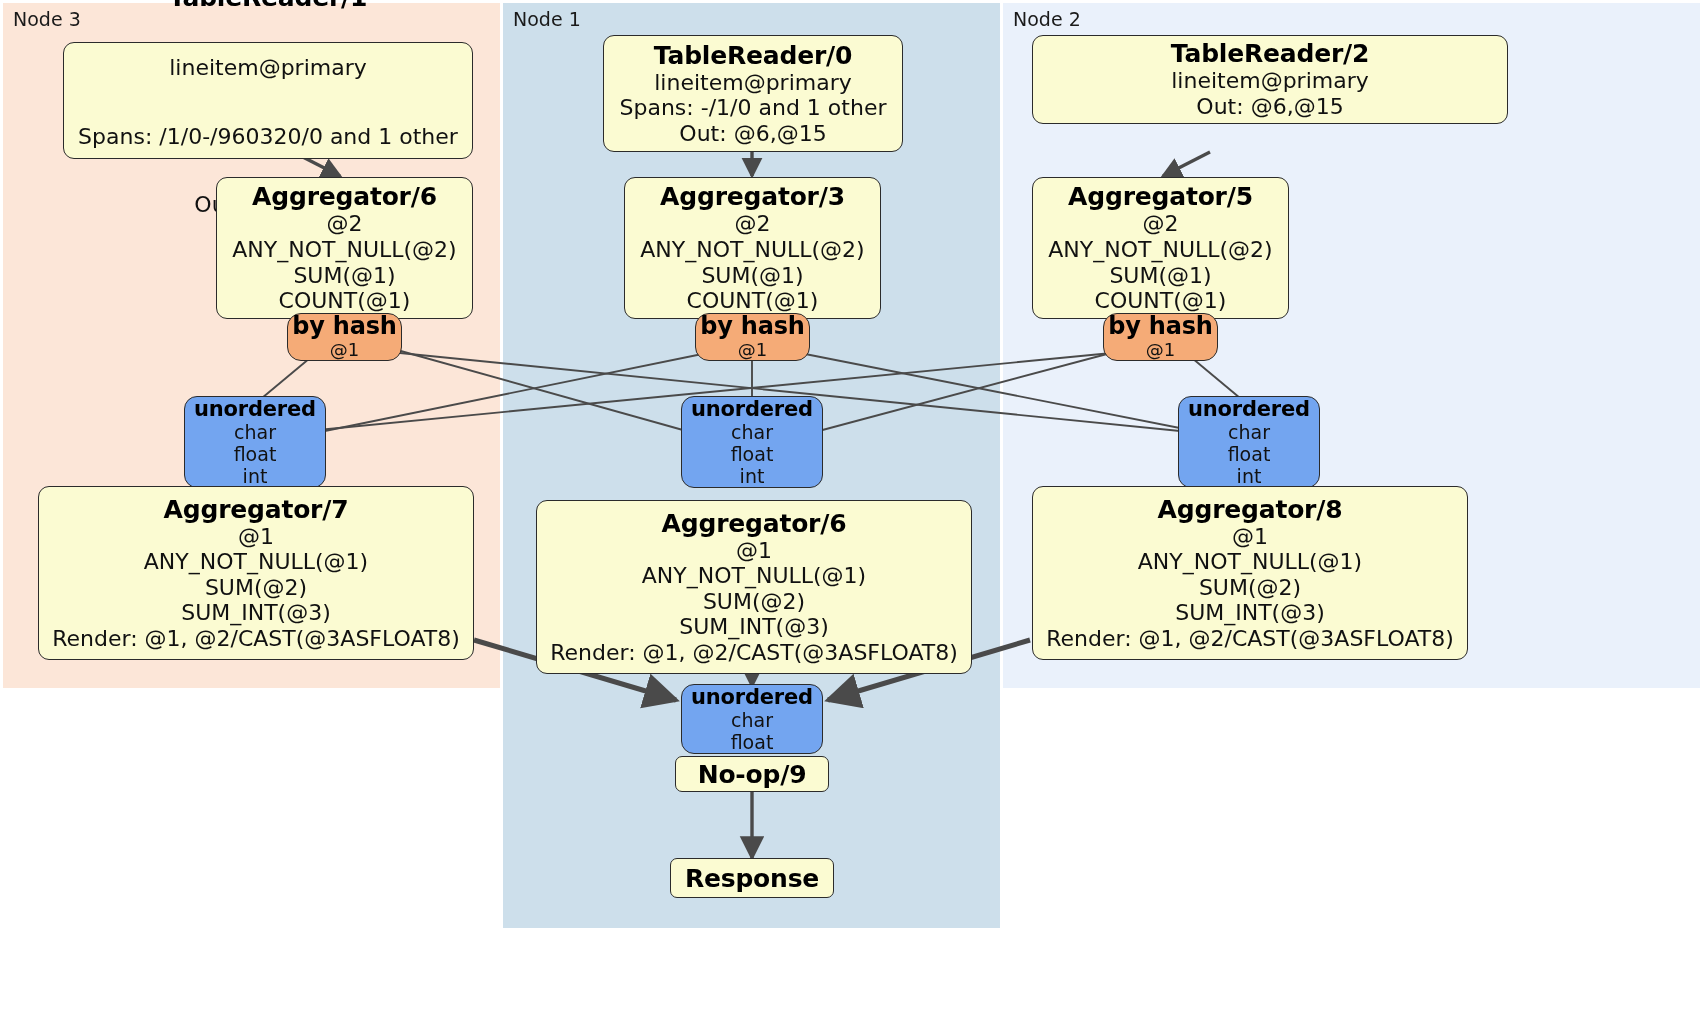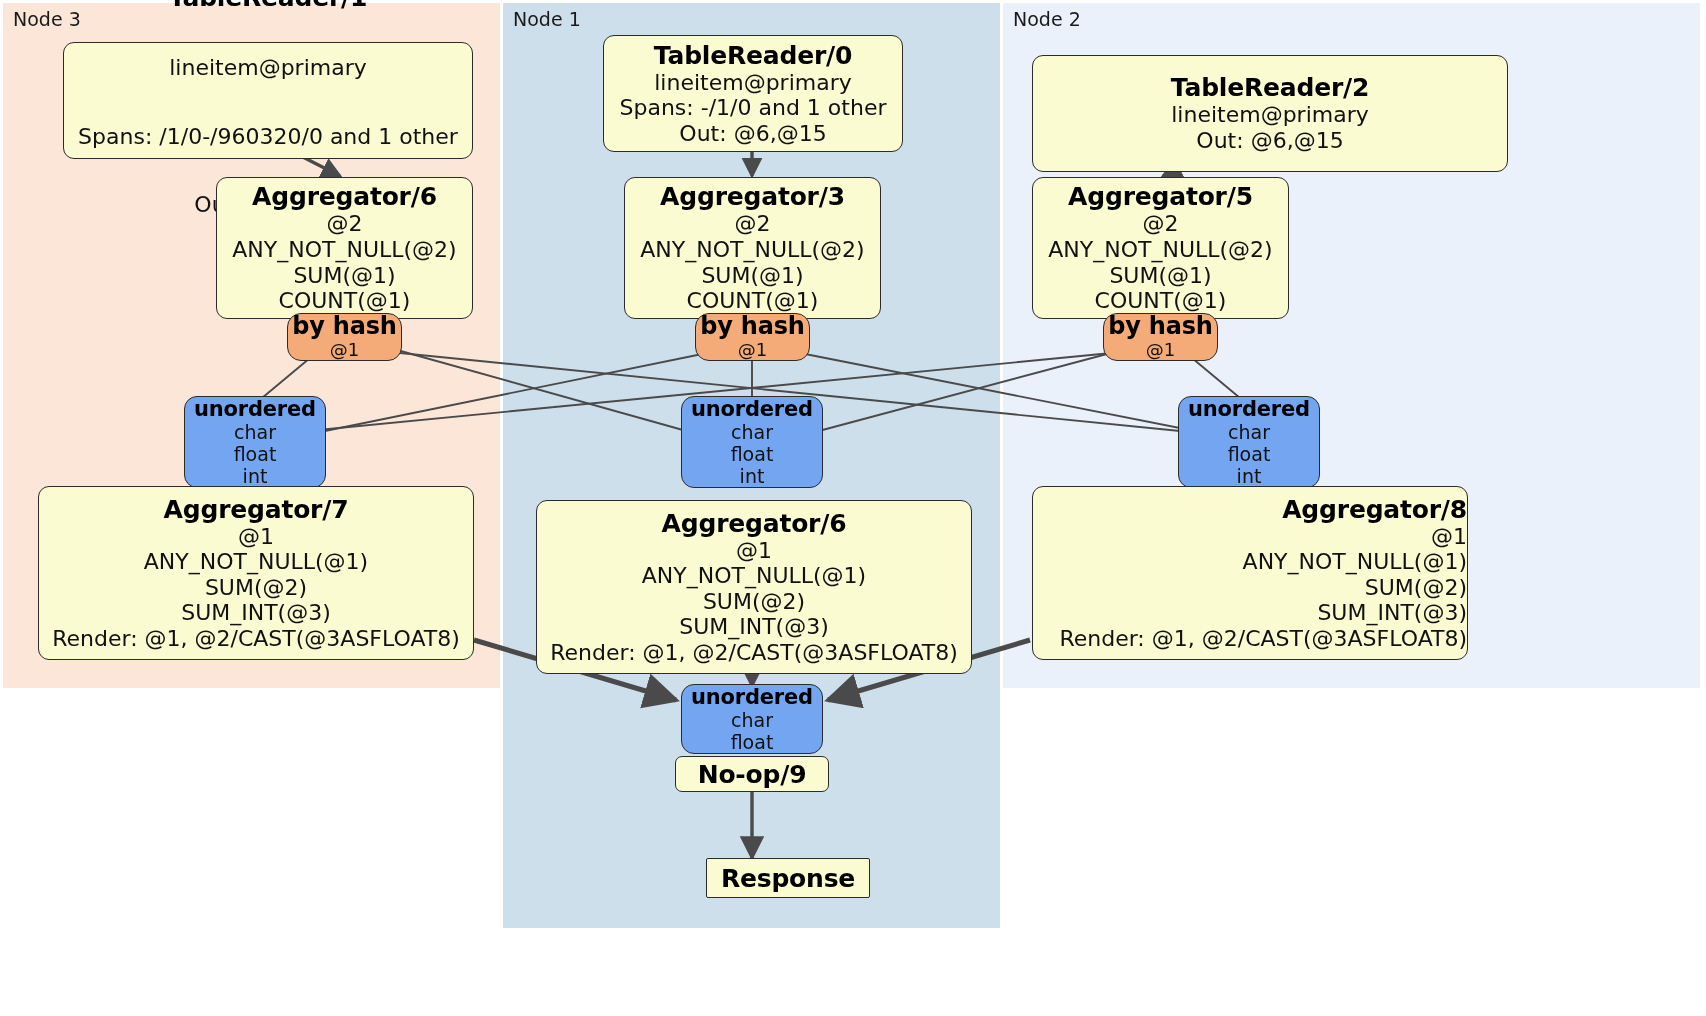--- a/index.html
+++ b/index.html
@@ -158,21 +158,21 @@
     <div class="line">Out: @6,@15</div>
   </div>
 
   <div class="node proc" style="left:603px; top:35px; width:300px; height:117px;">
     <div class="title">TableReader/0</div>
     <div class="line">lineitem@primary</div>
     <div class="line">Spans: -/1/0 and 1 other</div>
     <div class="line">Out: @6,@15</div>
   </div>
 
-  <div class="node proc" style="left:1032px; top:35px; width:476px; height:117px;margin-top:20px;">
+  <div class="node proc" style="left:1032px; top:35px; width:476px; height:89px;">
     <div class="title">TableReader/2</div>
     <div class="line">lineitem@primary</div>
     <div class="line">Out: @6,@15</div>
   </div>
 
   <div class="node proc" style="left:216px; top:177px; width:257px; height:142px;">
     <div class="title">Aggregator/6</div>
     <div class="line">@2</div>
     <div class="line">ANY_NOT_NULL(@2)</div>
     <div class="line">SUM(@1)</div>
@@ -240,36 +240,36 @@
 
   <div class="node proc" style="left:536px; top:486px; width:436px; height:174px;margin-top:14px;">
     <div class="title">Aggregator/6</div>
     <div class="line">@1</div>
     <div class="line">ANY_NOT_NULL(@1)</div>
     <div class="line">SUM(@2)</div>
     <div class="line">SUM_INT(@3)</div>
     <div class="line">Render: @1, @2/CAST(@3ASFLOAT8)</div>
   </div>
 
-  <div class="node proc" style="left:1032px; top:486px; width:436px; height:174px;align-items:flex-end;">
+  <div class="node proc" style="left:1032px; top:486px; width:436px; height:174px;">
     <div class="title">Aggregator/8</div>
     <div class="line">@1</div>
     <div class="line">ANY_NOT_NULL(@1)</div>
     <div class="line">SUM(@2)</div>
     <div class="line">SUM_INT(@3)</div>
     <div class="line">Render: @1, @2/CAST(@3ASFLOAT8)</div>
   </div>
 
   <div class="node recv" style="left:681px; top:684px; width:142px; height:70px;">
     <div class="title">unordered</div>
     <div class="line">char</div>
     <div class="line">float</div>
   </div>
 
   <div class="node proc small-proc" style="left:675px; top:756px; width:154px; height:36px; border-radius:7px;">
     <div class="title">No-op/9</div>
   </div>
 
-  <div class="node proc small-proc" style="left:706px; top:858px; width:164px; height:40px; border-radius:2px;">
+  <div class="node proc small-proc" style="left:670px; top:858px; width:164px; height:40px; border-radius:7px;">
     <div class="title">Response</div>
   </div>
 
 </div>
 
 </body></html>

